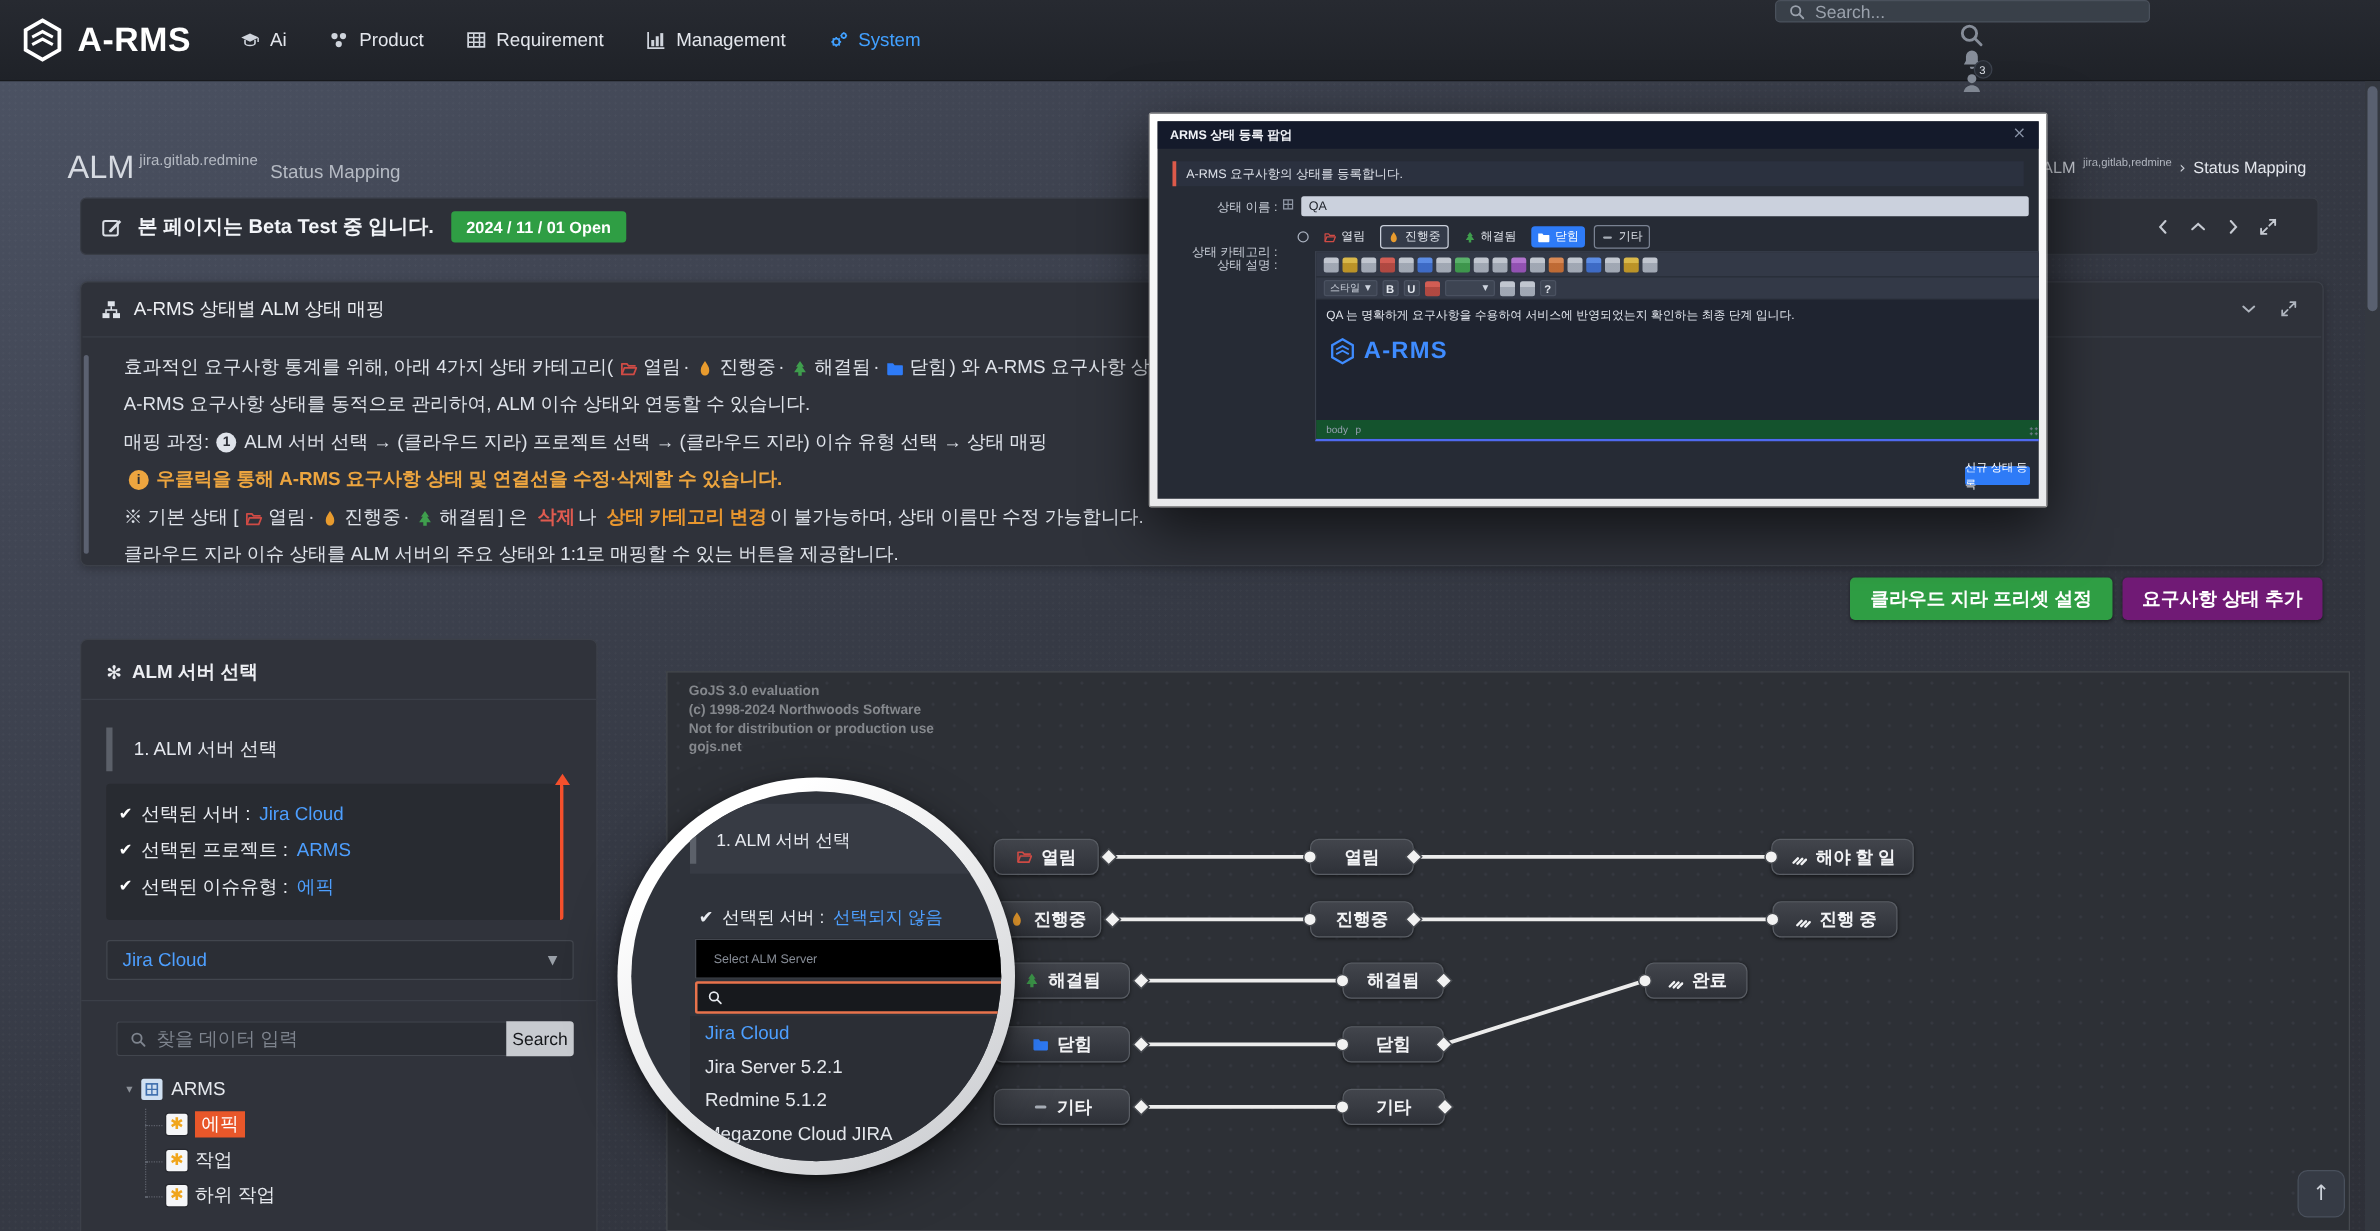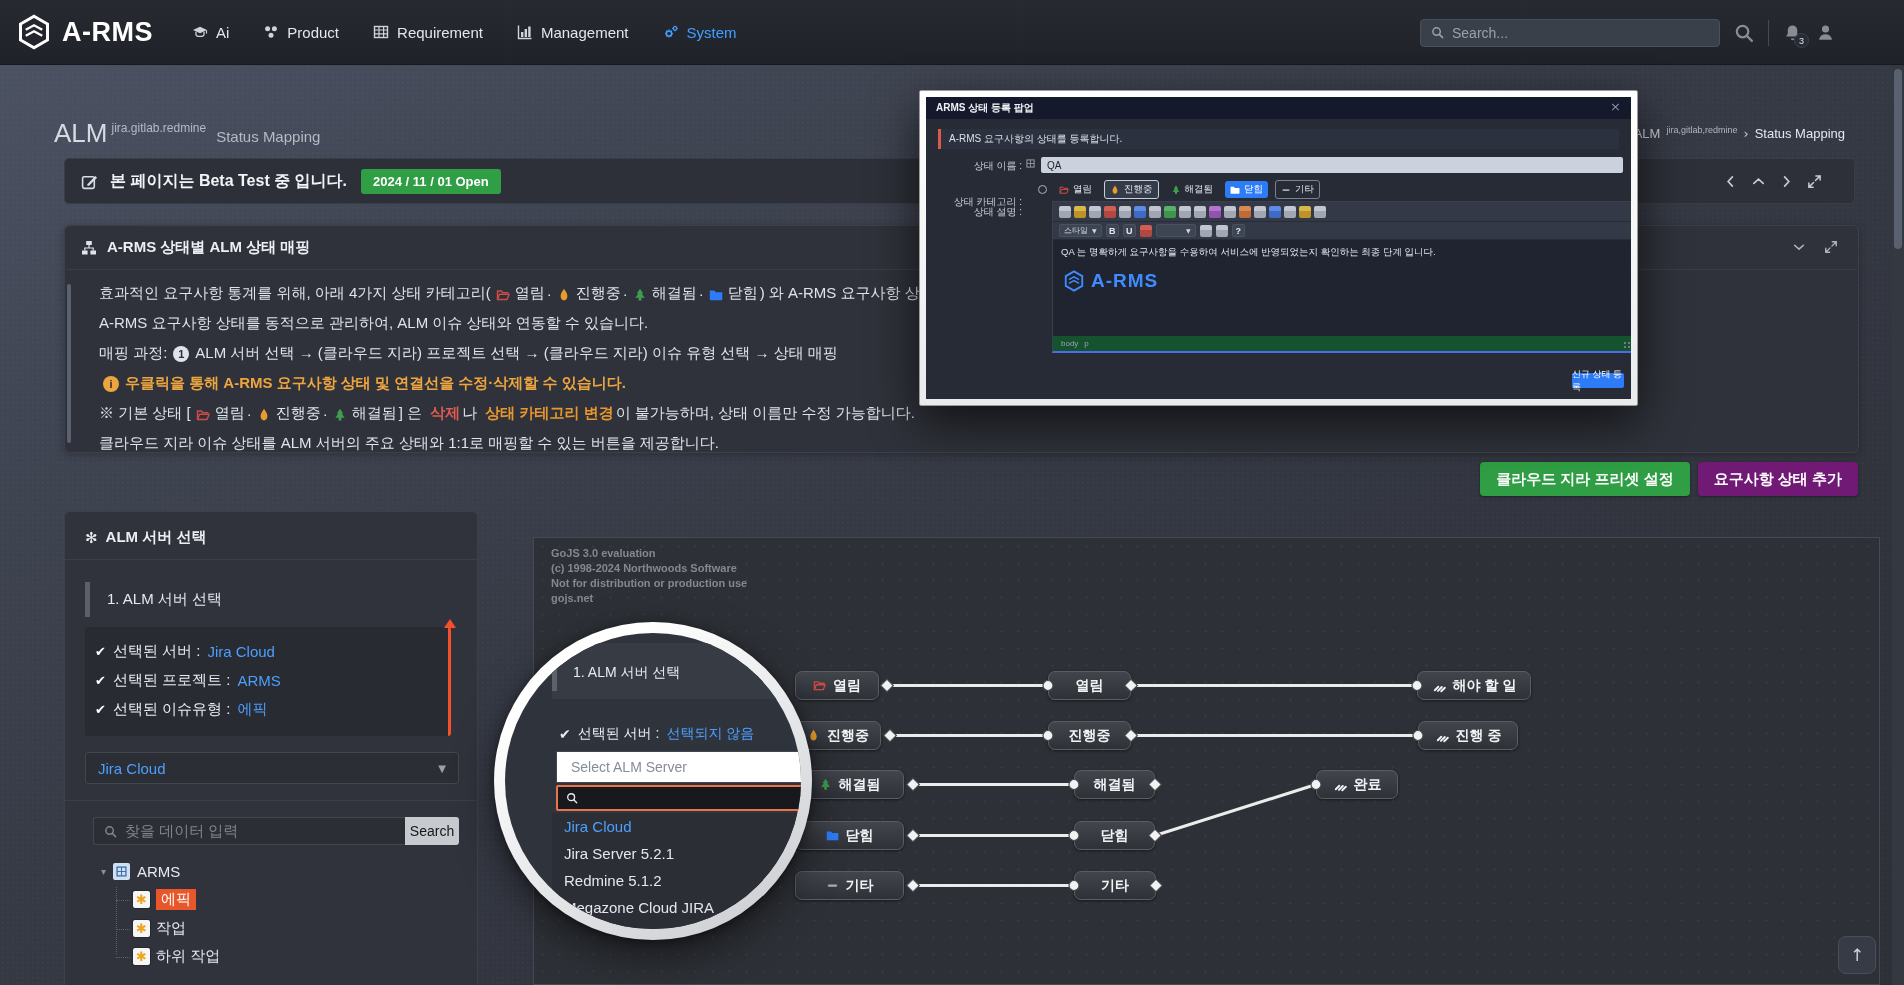--- a/index.html
+++ b/index.html
@@ -21,21 +21,21 @@
   
   .nav { position:absolute; left:0; top:0; width:1904px; height:65px; z-index:20;
     background:linear-gradient(#272a31,#1f2228); border-bottom:1px solid #17191d;
     display:flex; align-items:center; }
   .brand { display:flex; align-items:center; gap:10px; margin-left:16px; width:150px; }
   .brand-name { font-size:27px; font-weight:800; color:#fff; letter-spacing:.5px; }
   .nav-menu { display:flex; align-items:center; gap:34px; margin-left:26px; }
   .nav-item { display:flex; align-items:center; gap:8px; font-size:15px; color:#e3e6ec; cursor:pointer; }
   .nav-item .nico { color:#cfd4dc; }
   .nav-item.active, .nav-item.active .nico { color:#41a0ff; }
-  .nav-right { position:absolute; left:1420px; top:0; height:65px; display:flex; align-items:center; }
+  .nav-right { position:absolute; left:1420px; top:0; height:65px; display:flex; align-items:center;flex-direction:column; }
   .search-box { width:300px; height:28px; background:#394049; border:1px solid #4a515c; border-radius:4px;
     display:flex; align-items:center; gap:8px; padding:0 10px; color:#9aa1ac; }
   .search-box input { background:transparent; border:none; outline:none; color:#c8cdd6; font-size:14px; width:240px;
     font-family:"Liberation Sans",sans-serif; }
   .search-box input::placeholder { color:#9aa1ac; }
   .nav-ico-btn { color:#868d99; margin-left:14px; position:relative; cursor:pointer; }
   .nav-divider { width:1px; height:26px; background:#454b55; margin-left:14px; }
   .nav-badge { position:absolute; right:-7px; bottom:-6px; width:15px; height:15px; border-radius:50%;
     background:#272b33; border:1px solid #3c424d; color:#dfe3ea; font-size:9px; display:flex;
     align-items:center; justify-content:center; }
@@ -57,21 +57,21 @@
   .beta-text { margin-left:12px; font-size:16px; font-weight:700; color:#f2f4f8; }
   .beta-badge { margin-left:14px; background:#2f9e44; color:#fff; font-size:13px; font-weight:700;
     padding:5px 12px; border-radius:3px; }
   .bar-controls { position:absolute; right:32px; display:flex; gap:13px; color:#c6cad2; }
   .bar-controls span { cursor:pointer; }
 
   
   .info-panel { position:absolute; left:64px; top:225px; width:1795px; height:228px; z-index:2;
     background:#2f323a; border:1px solid #3c4049; border-radius:6px; box-shadow:0 2px 8px rgba(0,0,0,.25); }
   .ip-head { height:43px; display:flex; align-items:center; padding:0 16px; }
-  .ip-title { font-size:15px; font-weight:700; color:#edeff3; margin-left:10px; }
+  .ip-title { font-size:15px; font-weight:400; color:#edeff3; margin-left:10px; }
   .ip-head-icons { position:absolute; right:20px; top:14px; display:flex; gap:18px; color:#aeb4bd; }
   .ip-divider { height:1px; background:#3a3e47; margin:0 1px; }
   .ip-body { position:relative; padding:14px 20px 0 34px; }
   .ip-accent { position:absolute; left:2px; top:14px; bottom:10px; width:4px; background:#5b6170; border-radius:2px; }
   .ip-line { font-size:15px; color:#dfe3ea; margin-bottom:11px; display:flex; align-items:center; gap:2px; flex-wrap:wrap; }
   .ip-line .sic { margin:0 3px; position:relative; top:1px; }
   .orange-line { color:#eda53f; font-weight:700; }
   .t-red { color:#e05b50; font-weight:700; }
   .t-orange { color:#e8962e; font-weight:700; }
   .info-circle { width:16px; height:16px; border-radius:50%; display:inline-flex; align-items:center; justify-content:center;
@@ -136,22 +136,22 @@
   
   .magnifier { position:absolute; left:494px; top:622px; width:318px; height:318px; border-radius:50%; z-index:30;
     background:linear-gradient(145deg,#ffffff 20%,#c7c9cd 100%);
     box-shadow:0 14px 38px rgba(0,0,0,.5), 0 2px 8px rgba(0,0,0,.4); padding:11px; }
   .mag-inner { width:296px; height:296px; border-radius:50%; background:#2f333b; overflow:hidden; position:relative; }
   .mag-stepbg { position:absolute; left:47px; top:10px; width:260px; height:56px; background:#373b44; }
   .mag-stepbar { position:absolute; left:47px; top:22px; width:5px; height:36px; background:#5c616a; }
   .mag-step { position:absolute; left:68px; top:31px; font-size:14px; color:#e8ebf1; }
   .mag-check { position:absolute; left:54px; top:92px; font-size:14px; color:#e9ecf1; display:flex; gap:7px; align-items:center; }
   .mag-check .v { color:#4d9fff; }
-  .mag-select { position:absolute; left:51px; top:118px; width:260px; height:32px; background:#ffffff;
-    border:1px solid #43474f; display:flex; align-items:center; padding:0 14px; font-size:14px; color:#878d97; }
+  .mag-select { position:absolute; left:51px; top:118px; width:260px; height:32px; background:#000000;
+    border:1px solid #43474f; display:flex; align-items:center; padding:0 14px; font-size:10px; color:#878d97; }
   .mag-search { position:absolute; left:51px; top:152px; width:260px; height:26px; background:#17191d;
     border:2px solid #e8734c; border-radius:2px; display:flex; align-items:center; padding:0 8px; color:#e6e9ee; }
   .mag-list { position:absolute; left:47px; top:180px; width:264px; height:120px; background:#2b2e35; }
   .mag-item { height:27px; display:flex; align-items:center; padding-left:12px; font-size:15px; color:#e4e7ec; cursor:pointer; }
   .mag-item.first { color:#4d9fff; }
 
   
   .modal { position:absolute; left:919px; top:90px; width:719px; height:316px; z-index:40;
     background:linear-gradient(#ffffff,#e9eaec); border:1px solid #9b9b9b; border-radius:2px;
     box-shadow:0 16px 48px rgba(0,0,0,.65); padding:6px; }

